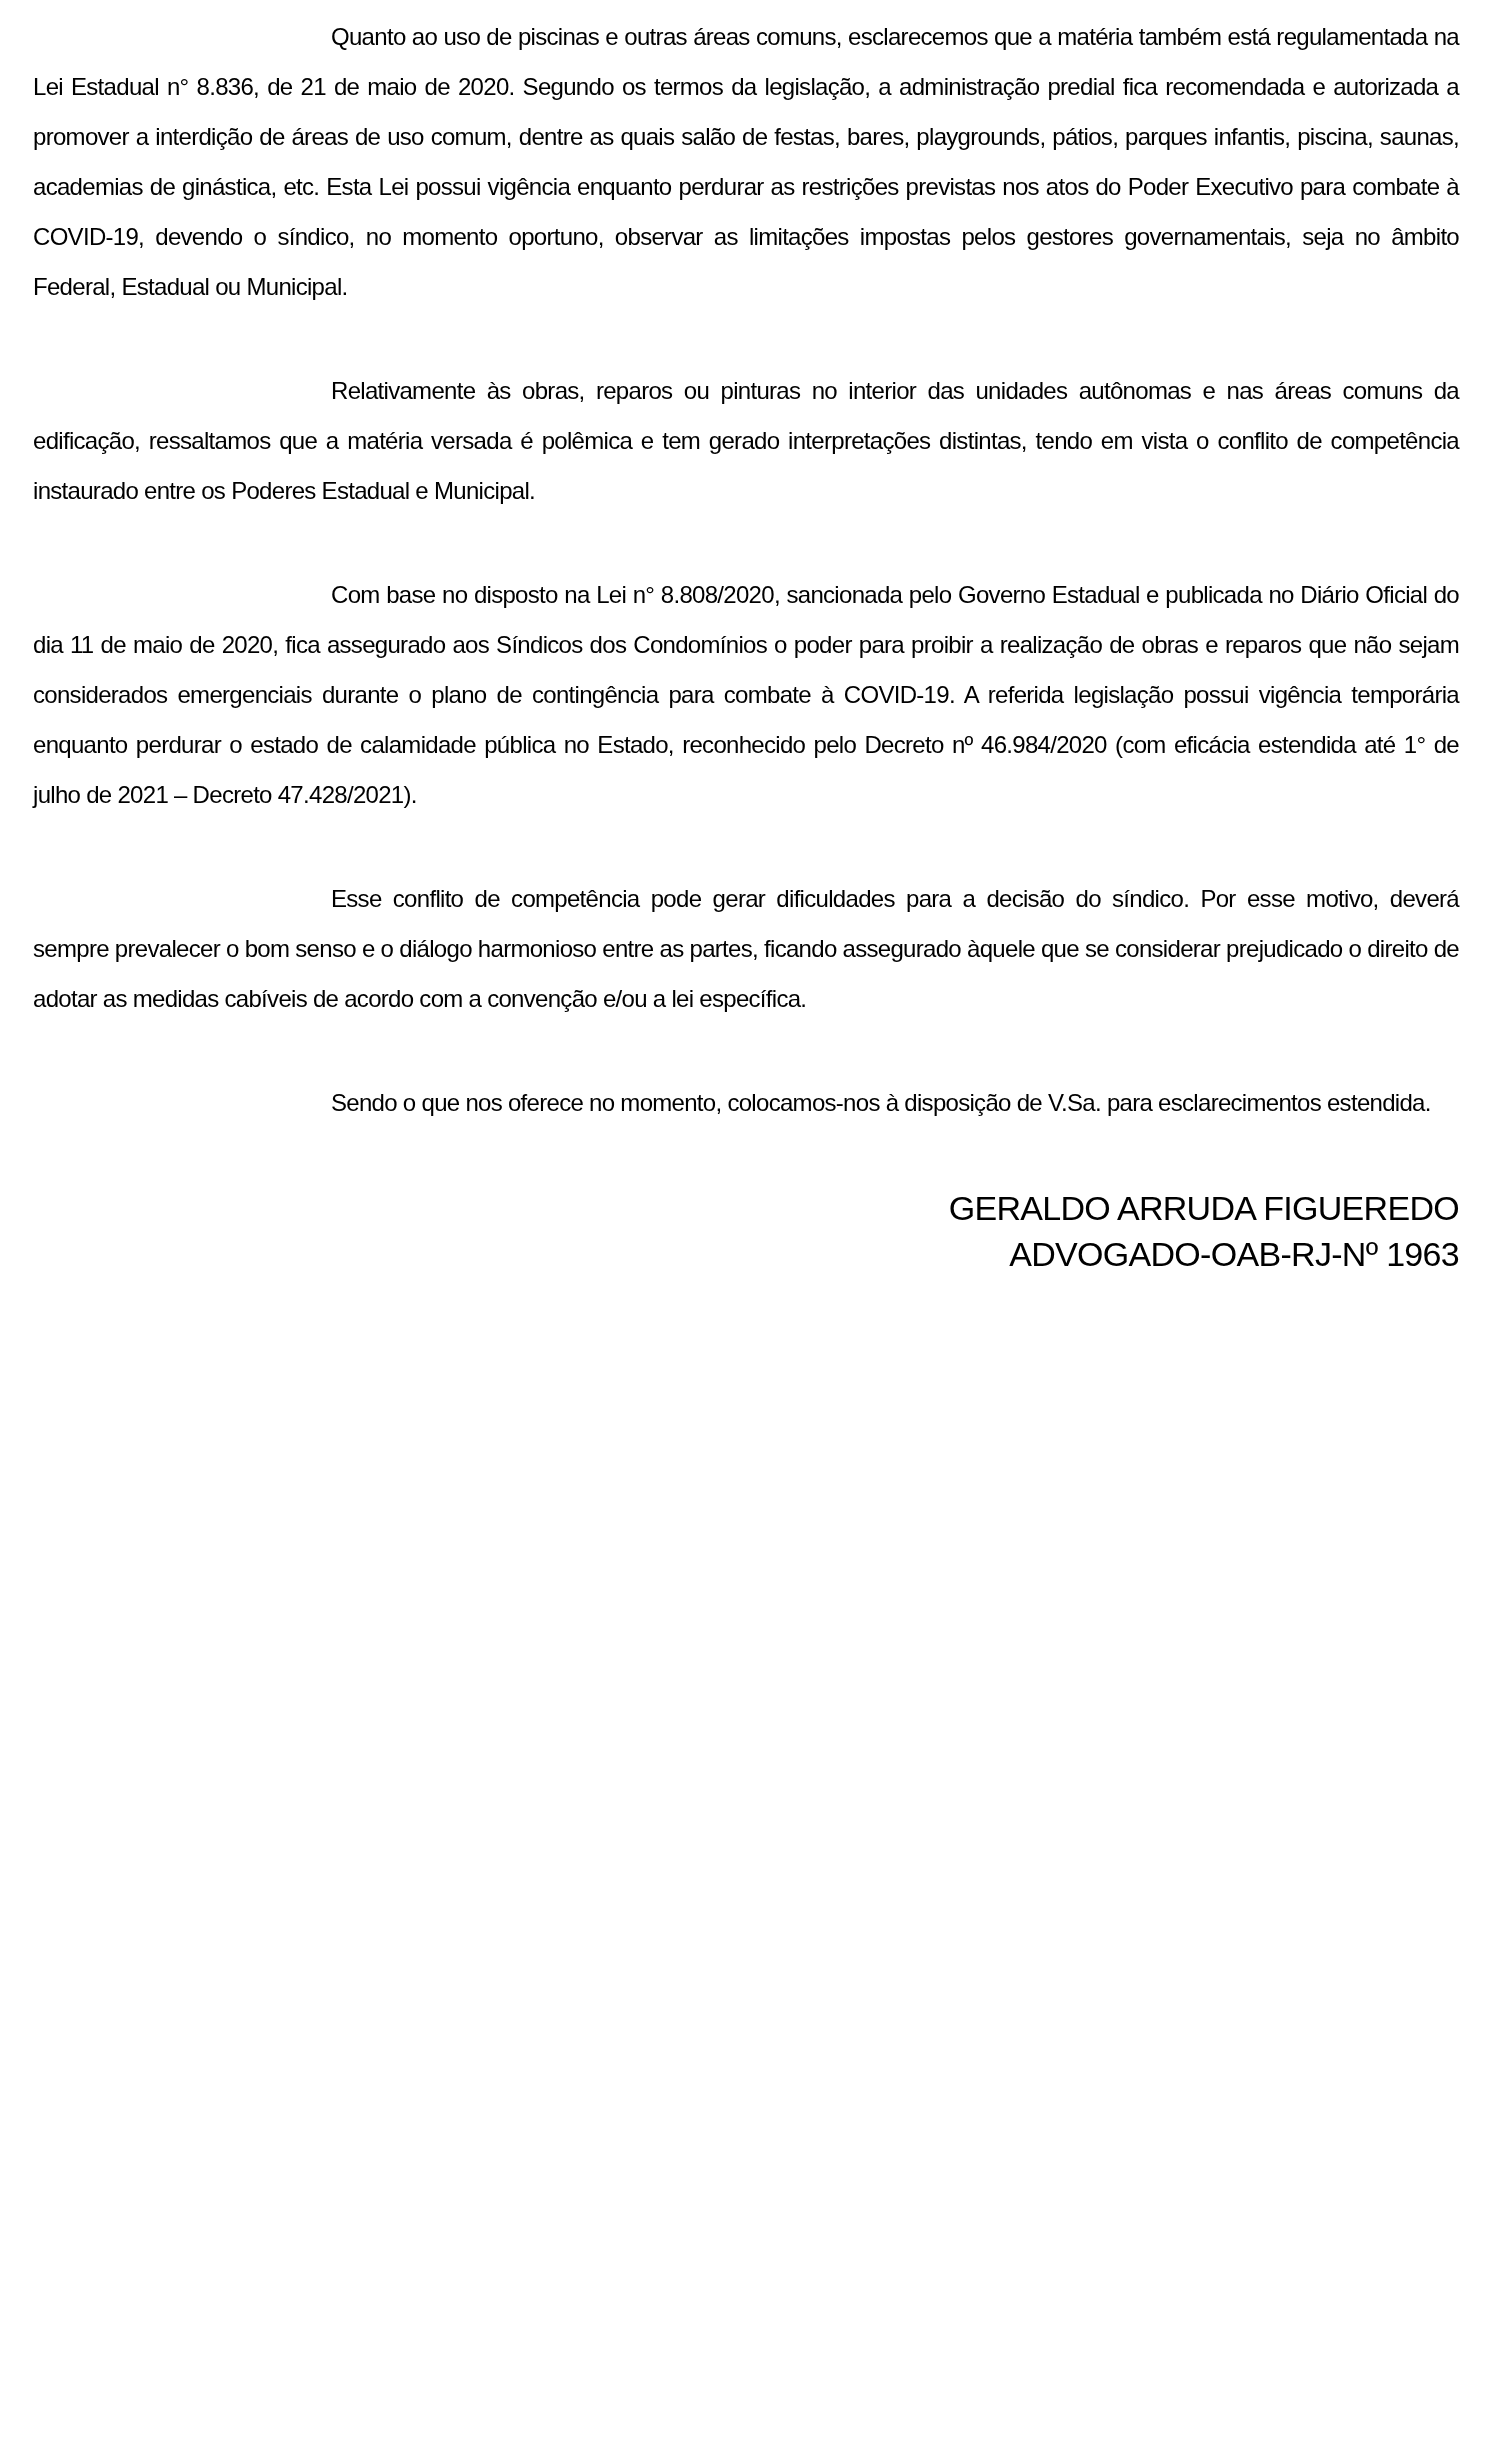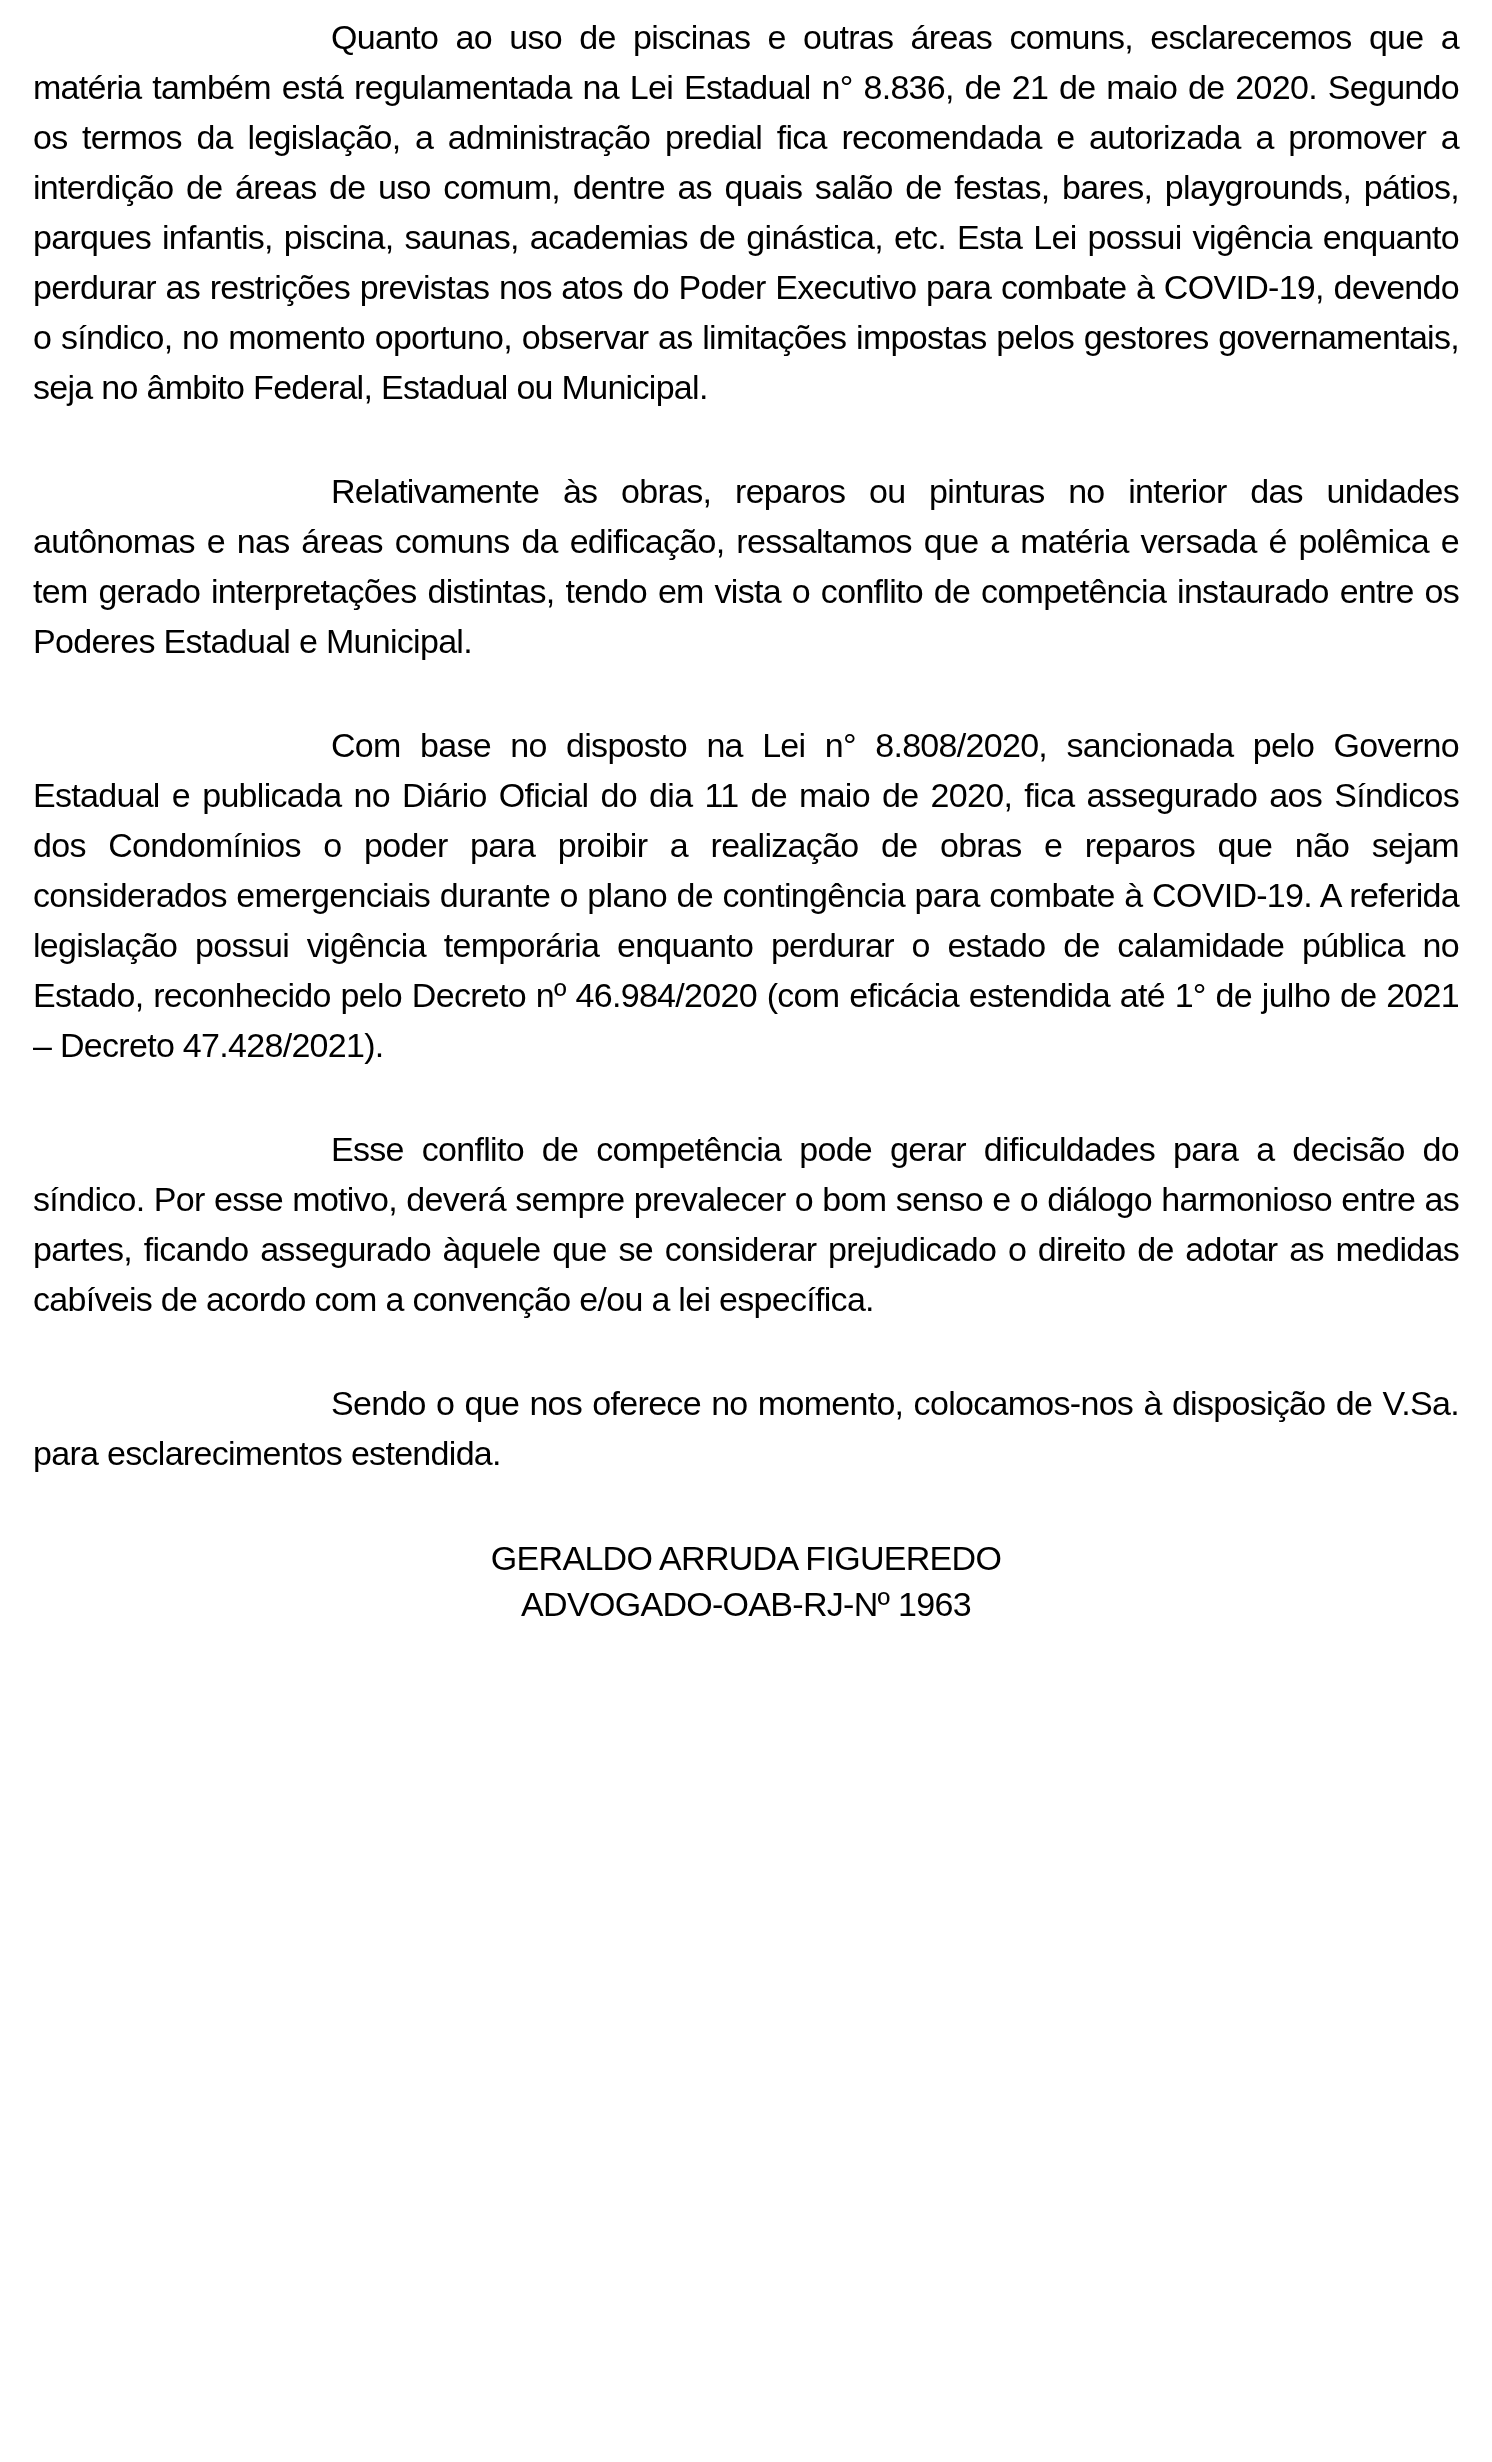--- a/index.html
+++ b/index.html
@@ -12,33 +12,33 @@
     background: #ffffff;
     color: #000000;
     font-family: "Liberation Sans", sans-serif;
     overflow: hidden;
     box-sizing: border-box;
   }
   .page {
     padding: 12px 34px 0 33px;
   }
   .par {
-    font-size: 34px;
+    font-size: 24px;
     line-height: 50px;
     letter-spacing: -0.7px;
     text-align: justify;
     text-indent: 298px;
     margin: 0 0 54px 0;
   }
   .signatures {
     margin-top: 57px;
   }
   .sig {
     margin: 0 0 39px 0;
-    text-align: center;
+    text-align: right;
   }
   .sig-line {
     font-size: 34px;
     line-height: 46px;
     letter-spacing: -0.7px;
   }
 </style>
 </head>
 <body style="background: rgb(255, 255, 255); color: rgb(0, 0, 0);">
 

